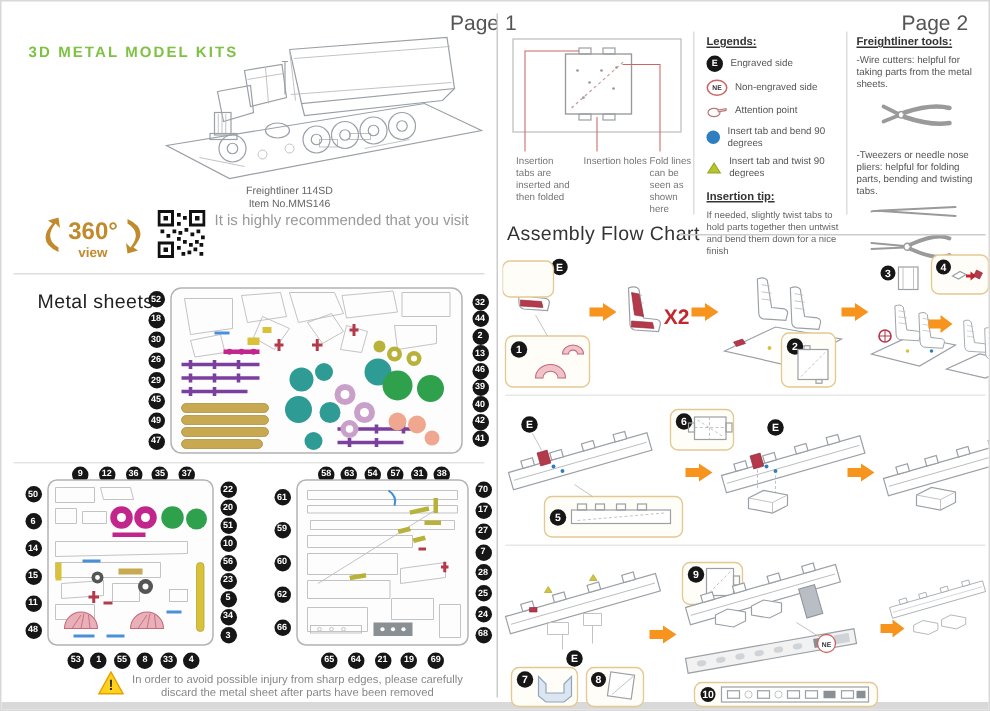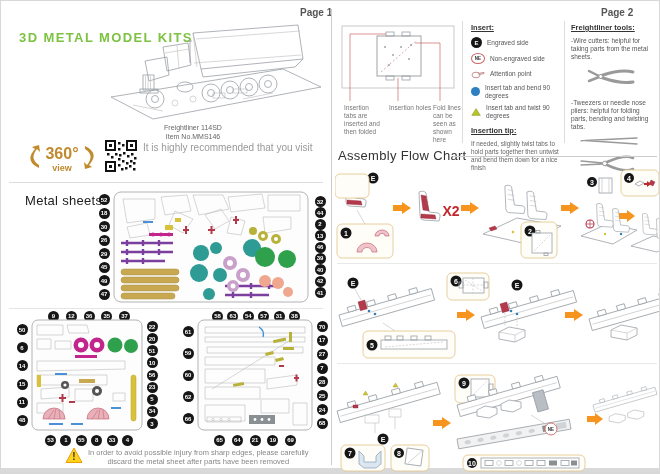--- a/index.html
+++ b/index.html
@@ -1,22 +1,22 @@
 <!DOCTYPE html>
 <html><head>
 <meta charset="utf-8">
 <style>
   html,body{margin:0;padding:0;background:#fff;}
   .page{position:relative;width:660px;height:474px;background:#fff;overflow:hidden;
         font-family:"Liberation Sans",sans-serif;border:1px solid #d8d8d8;box-sizing:border-box;}
   .abs{position:absolute;}
-  .pagelabel{font-size:10px;font-weight:bold;color:#555;}
+  .pagelabel{font-size:14px;font-weight:normal;color:#555;}
   
   .logo-word{font-size:31px;font-weight:bold;color:#7DC242;line-height:27px;letter-spacing:-1px;}
-  .logo-tag{margin-top:7px;font-size:13px;font-weight:bold;color:#7DC242;letter-spacing:1.4px;}
+  .logo-tag{margin-top:7px;font-size:10px;font-weight:bold;color:#7DC242;letter-spacing:1.4px;}
   .product{width:160px;text-align:center;font-size:7px;color:#666;line-height:9px;}
   .rec{font-size:10px;color:#999;line-height:9.5px;}
   .rec .url{color:#F7941D;font-weight:bold;}
   .hline{height:1px;background:#ddd;}
   .vline{width:1px;background:#ddd;}
   .ms-title{font-size:13px;color:#222;font-weight:500;letter-spacing:.3px;}
   .warn-text{font-size:7.5px;color:#888;line-height:9px;}
   
   .bcol{position:absolute;display:flex;flex-direction:column;justify-content:space-between;align-items:center;width:12px;}
   .brow{position:absolute;display:flex;flex-direction:row;justify-content:space-between;align-items:center;height:12px;}
@@ -401,21 +401,21 @@
     <path class="redl" d="M76,20 L101,20 L101,78"></path>
   </svg>
   <div class="abs ins-label" style="left:343px;top:103px;width:38px;">Insertion tabs are inserted and then folded</div>
   <div class="abs ins-label" style="left:388px;top:103px;width:46px;">Insertion holes</div>
   <div class="abs ins-label" style="left:432px;top:103px;width:28px;">Fold lines can be seen as shown here</div>
 
   <div class="abs vline" style="left:461px;top:20px;height:122px;"></div>
   <div class="abs vline" style="left:563px;top:20px;height:122px;"></div>
 
   <div class="abs" style="left:470px;top:22px;width:90px;">
-    <div class="sec-title">Insert:</div>
+    <div class="sec-title">Legends:</div>
     <div class="legend-row">
       <span class="lbadge">E</span>
       <span class="legend-label">Engraved side</span>
     </div>
     <div class="legend-row">
       <span class="nebadge">NE</span>
       <span class="legend-label">Non-engraved side</span>
     </div>
     <div class="legend-row">
       <svg width="14" height="10" viewBox="0 0 14 10">

